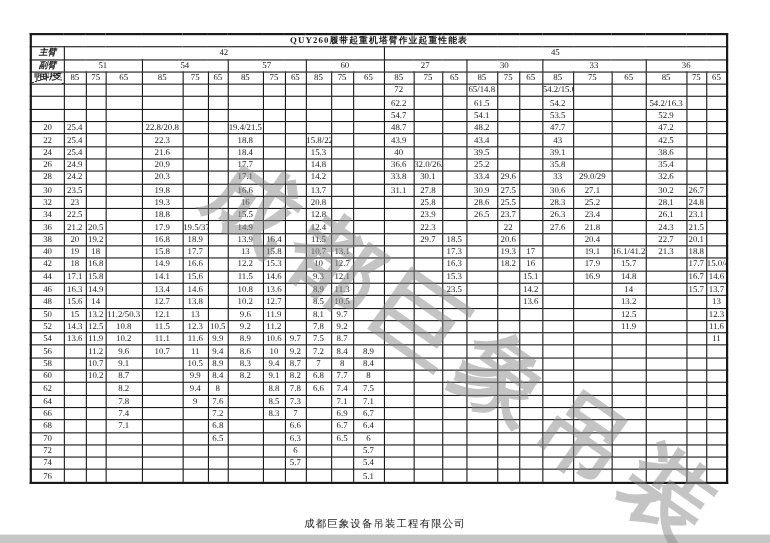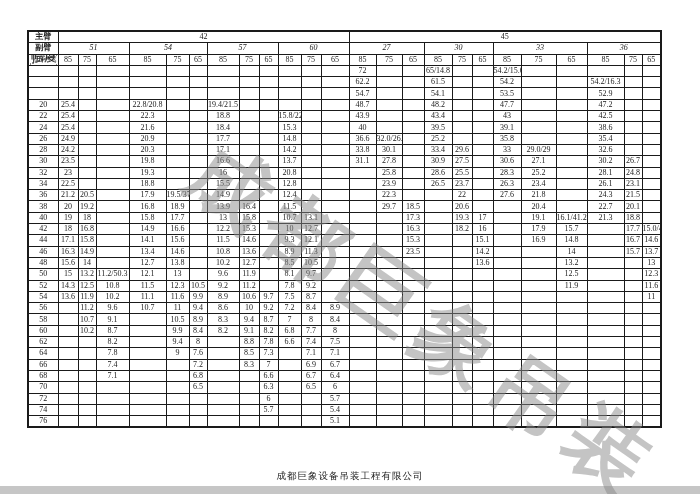--- a/index.html
+++ b/index.html
@@ -20,22 +20,22 @@
     border:1px solid #1a1a1a;
     padding:0;margin:0;
     text-align:center;vertical-align:middle;
     font-size:8px;line-height:1;height:10.3px;
     overflow:hidden;white-space:nowrap;
   }
   td.title-cell{
     height:14px;font-size:12px;font-weight:bold;letter-spacing:1px;
   }
   td.boom-cell{height:11px;font-size:9.5px;}
-  td.jib-cell{height:12px;font-size:9px;font-style:italic;}
-  td.side-label{font-size:9px;font-weight:bold;}
+  td.jib-cell{height:12px;font-size:9px;}
+  td.side-label{font-size:9px;font-weight:bold;font-style:italic;}
   td.angle-cell{height:22px;font-size:8.5px;}
   td.corner-cell{
     height:22px;position:relative;
     background-image:linear-gradient(to bottom right,
       transparent 48.5%, #1a1a1a 48.5%, #1a1a1a 51.5%, transparent 51.5%);
   }
   .corner-top{position:absolute;top:1px;right:1px;font-size:5.5px;line-height:1;}
   .corner-bottom{position:absolute;bottom:2px;left:2px;font-size:13px;line-height:1;}
   td.slash{font-size:6.3px;letter-spacing:0;}
   td.radius-cell{font-size:8px;}
@@ -82,20 +82,23 @@
         <col style="width: 21px;">
         <col style="width: 28px;">
         <col style="width: 35px;">
         <col style="width: 31px;">
         <col style="width: 37px;">
         <col style="width: 18px;">
         <col style="width: 19px;">
       </colgroup>
     <tbody id="tbody">
       <tr>
+        <td class="title-cell" colspan="25">QUY260履带起重机塔臂作业起重性能表</td>
+      </tr>
+      <tr>
         <td class="side-label">主臂</td>
         <td class="boom-cell" colspan="12">42</td>
         <td class="boom-cell" colspan="12">45</td>
       </tr>
       <tr id="jib-row">
         <td class="side-label">副臂</td>
       <td class="jib-cell" colspan="3">51</td>
           <td class="jib-cell" colspan="3">54</td>
           <td class="jib-cell" colspan="3">57</td>
           <td class="jib-cell" colspan="3">60</td>

